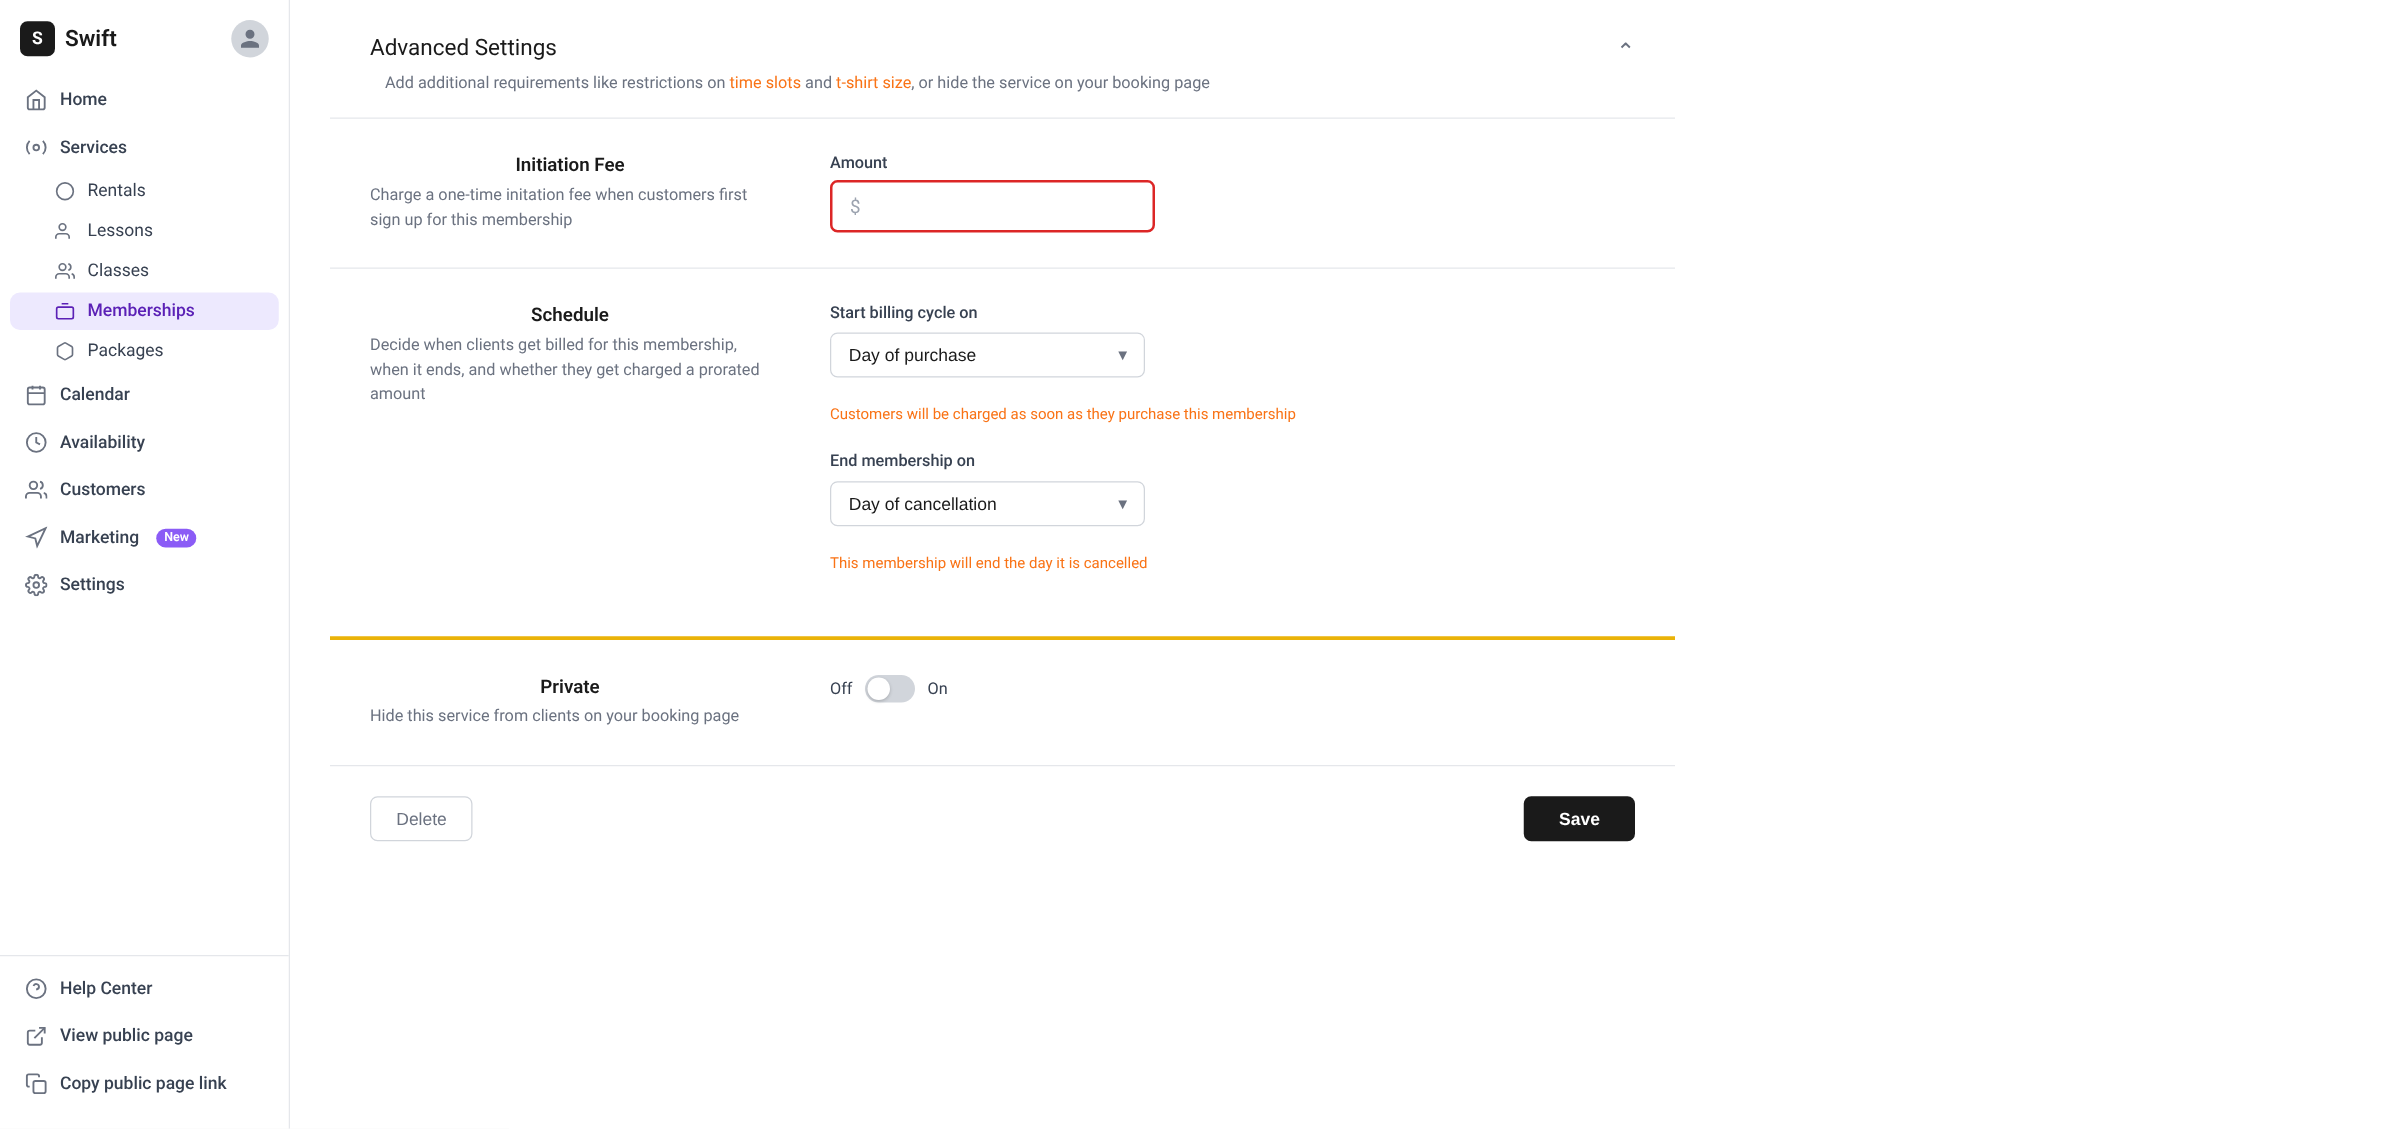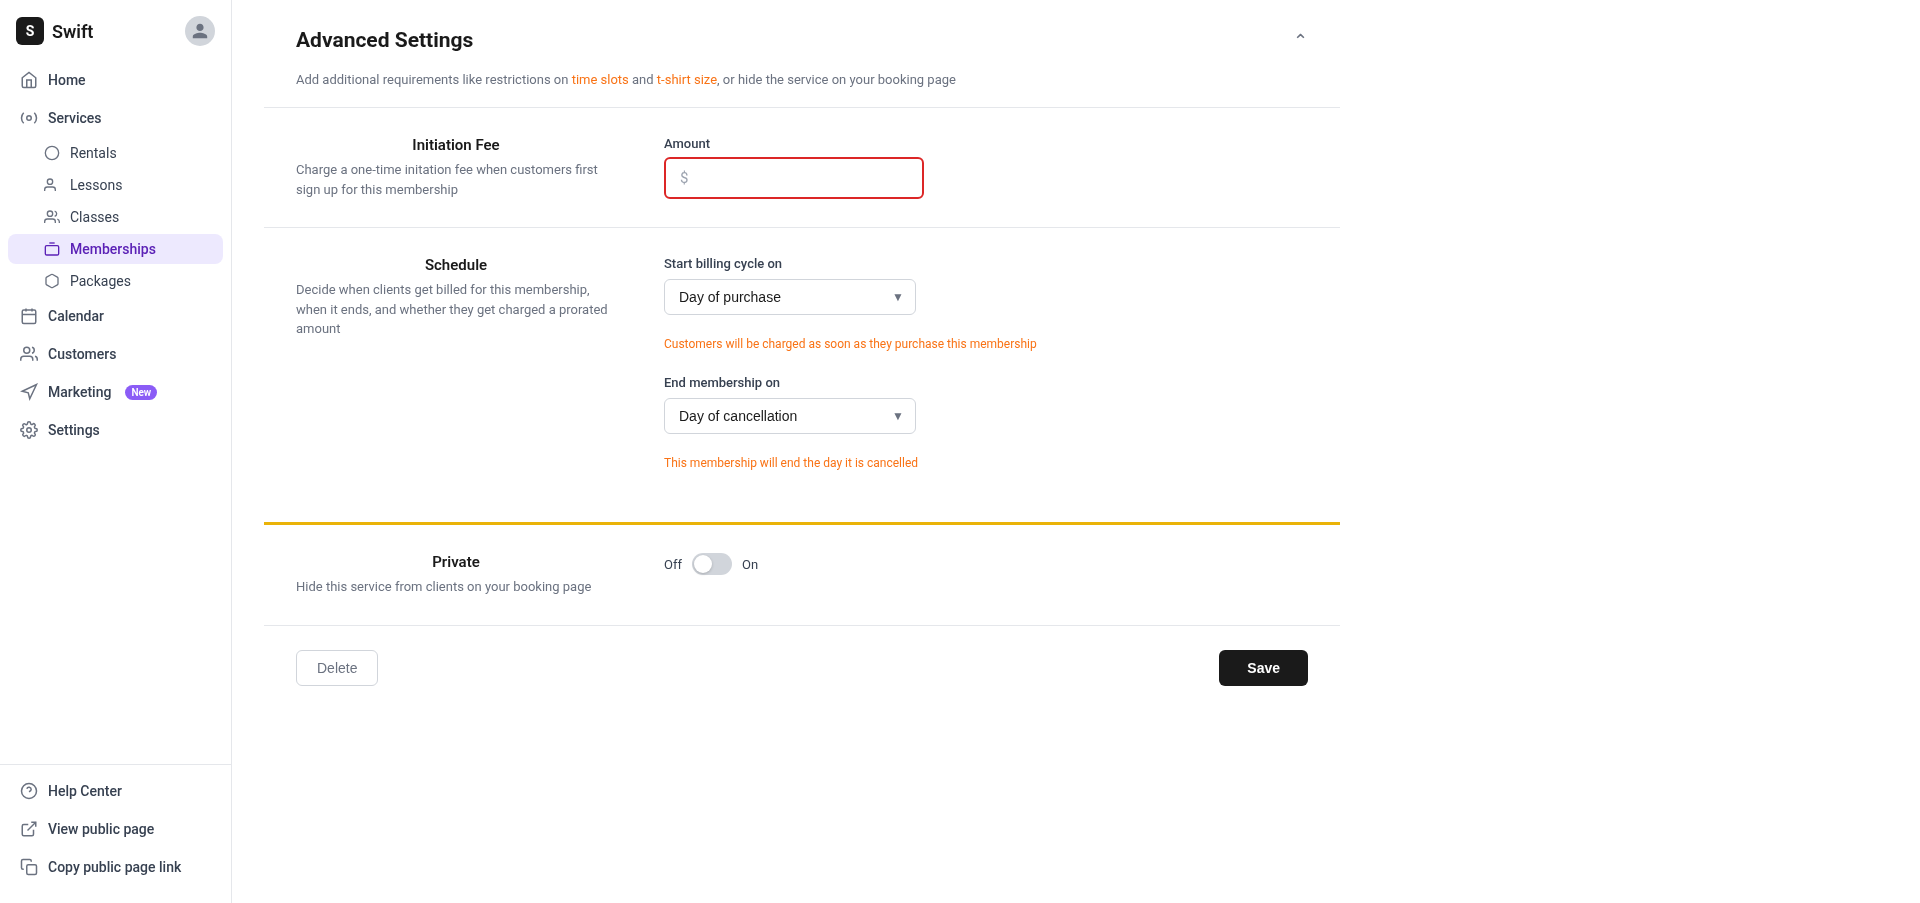--- a/index.html
+++ b/index.html
@@ -107,28 +107,29 @@
       flex: 1;
       background: #fff;
       overflow-y: auto;
       height: 100%;
     }
     .content-area {
       max-width: 1140px;
       padding: 0 32px;
     }
     .section-title {
-      font-size: 21px;
-      font-weight: 700;
+      font-size: 18px;
+      font-weight: 400;
       color: #1a1a1a;
-      margin-bottom: 20px;
+      margin-bottom: 10px;
     }
     .section-subtitle {
       font-size: 13px;
       color: #6b7280;
+      margin-left: 12px;
     }
     .chevron-icon {
       cursor: pointer;
       color: #6b7280;
       font-size: 18px;
       margin-top: 2px;
     }
 
     
     .setting-row {
@@ -363,20 +364,27 @@
     <div class="nav-item">
       <svg class="nav-icon" viewBox="0 0 24 24" fill="none" stroke="currentColor" stroke-width="2">
           <rect x="3" y="4" width="18" height="18" rx="2"></rect>
           <line x1="16" y1="2" x2="16" y2="6"></line>
           <line x1="8" y1="2" x2="8" y2="6"></line>
           <line x1="3" y1="10" x2="21" y2="10"></line>
         </svg>
       <span>Calendar</span>
     </div>
 
+    <div class="nav-item">
+      <svg class="nav-icon" viewBox="0 0 24 24" fill="none" stroke="currentColor" stroke-width="2">
+          <circle cx="12" cy="12" r="10"></circle>
+          <polyline points="12 6 12 12 16 14"></polyline>
+        </svg>
+      <span>Availability</span>
+    </div>
 
     <div class="nav-item">
       <svg class="nav-icon" viewBox="0 0 24 24" fill="none" stroke="currentColor" stroke-width="2">
           <path d="M17 21v-2a4 4 0 00-4-4H5a4 4 0 00-4 4v2"></path>
           <circle cx="9" cy="7" r="4"></circle>
           <path d="M23 21v-2a4 4 0 00-3-3.87M16 3.13a4 4 0 010 7.75"></path>
         </svg>
       <span>Customers</span>
     </div>
 

